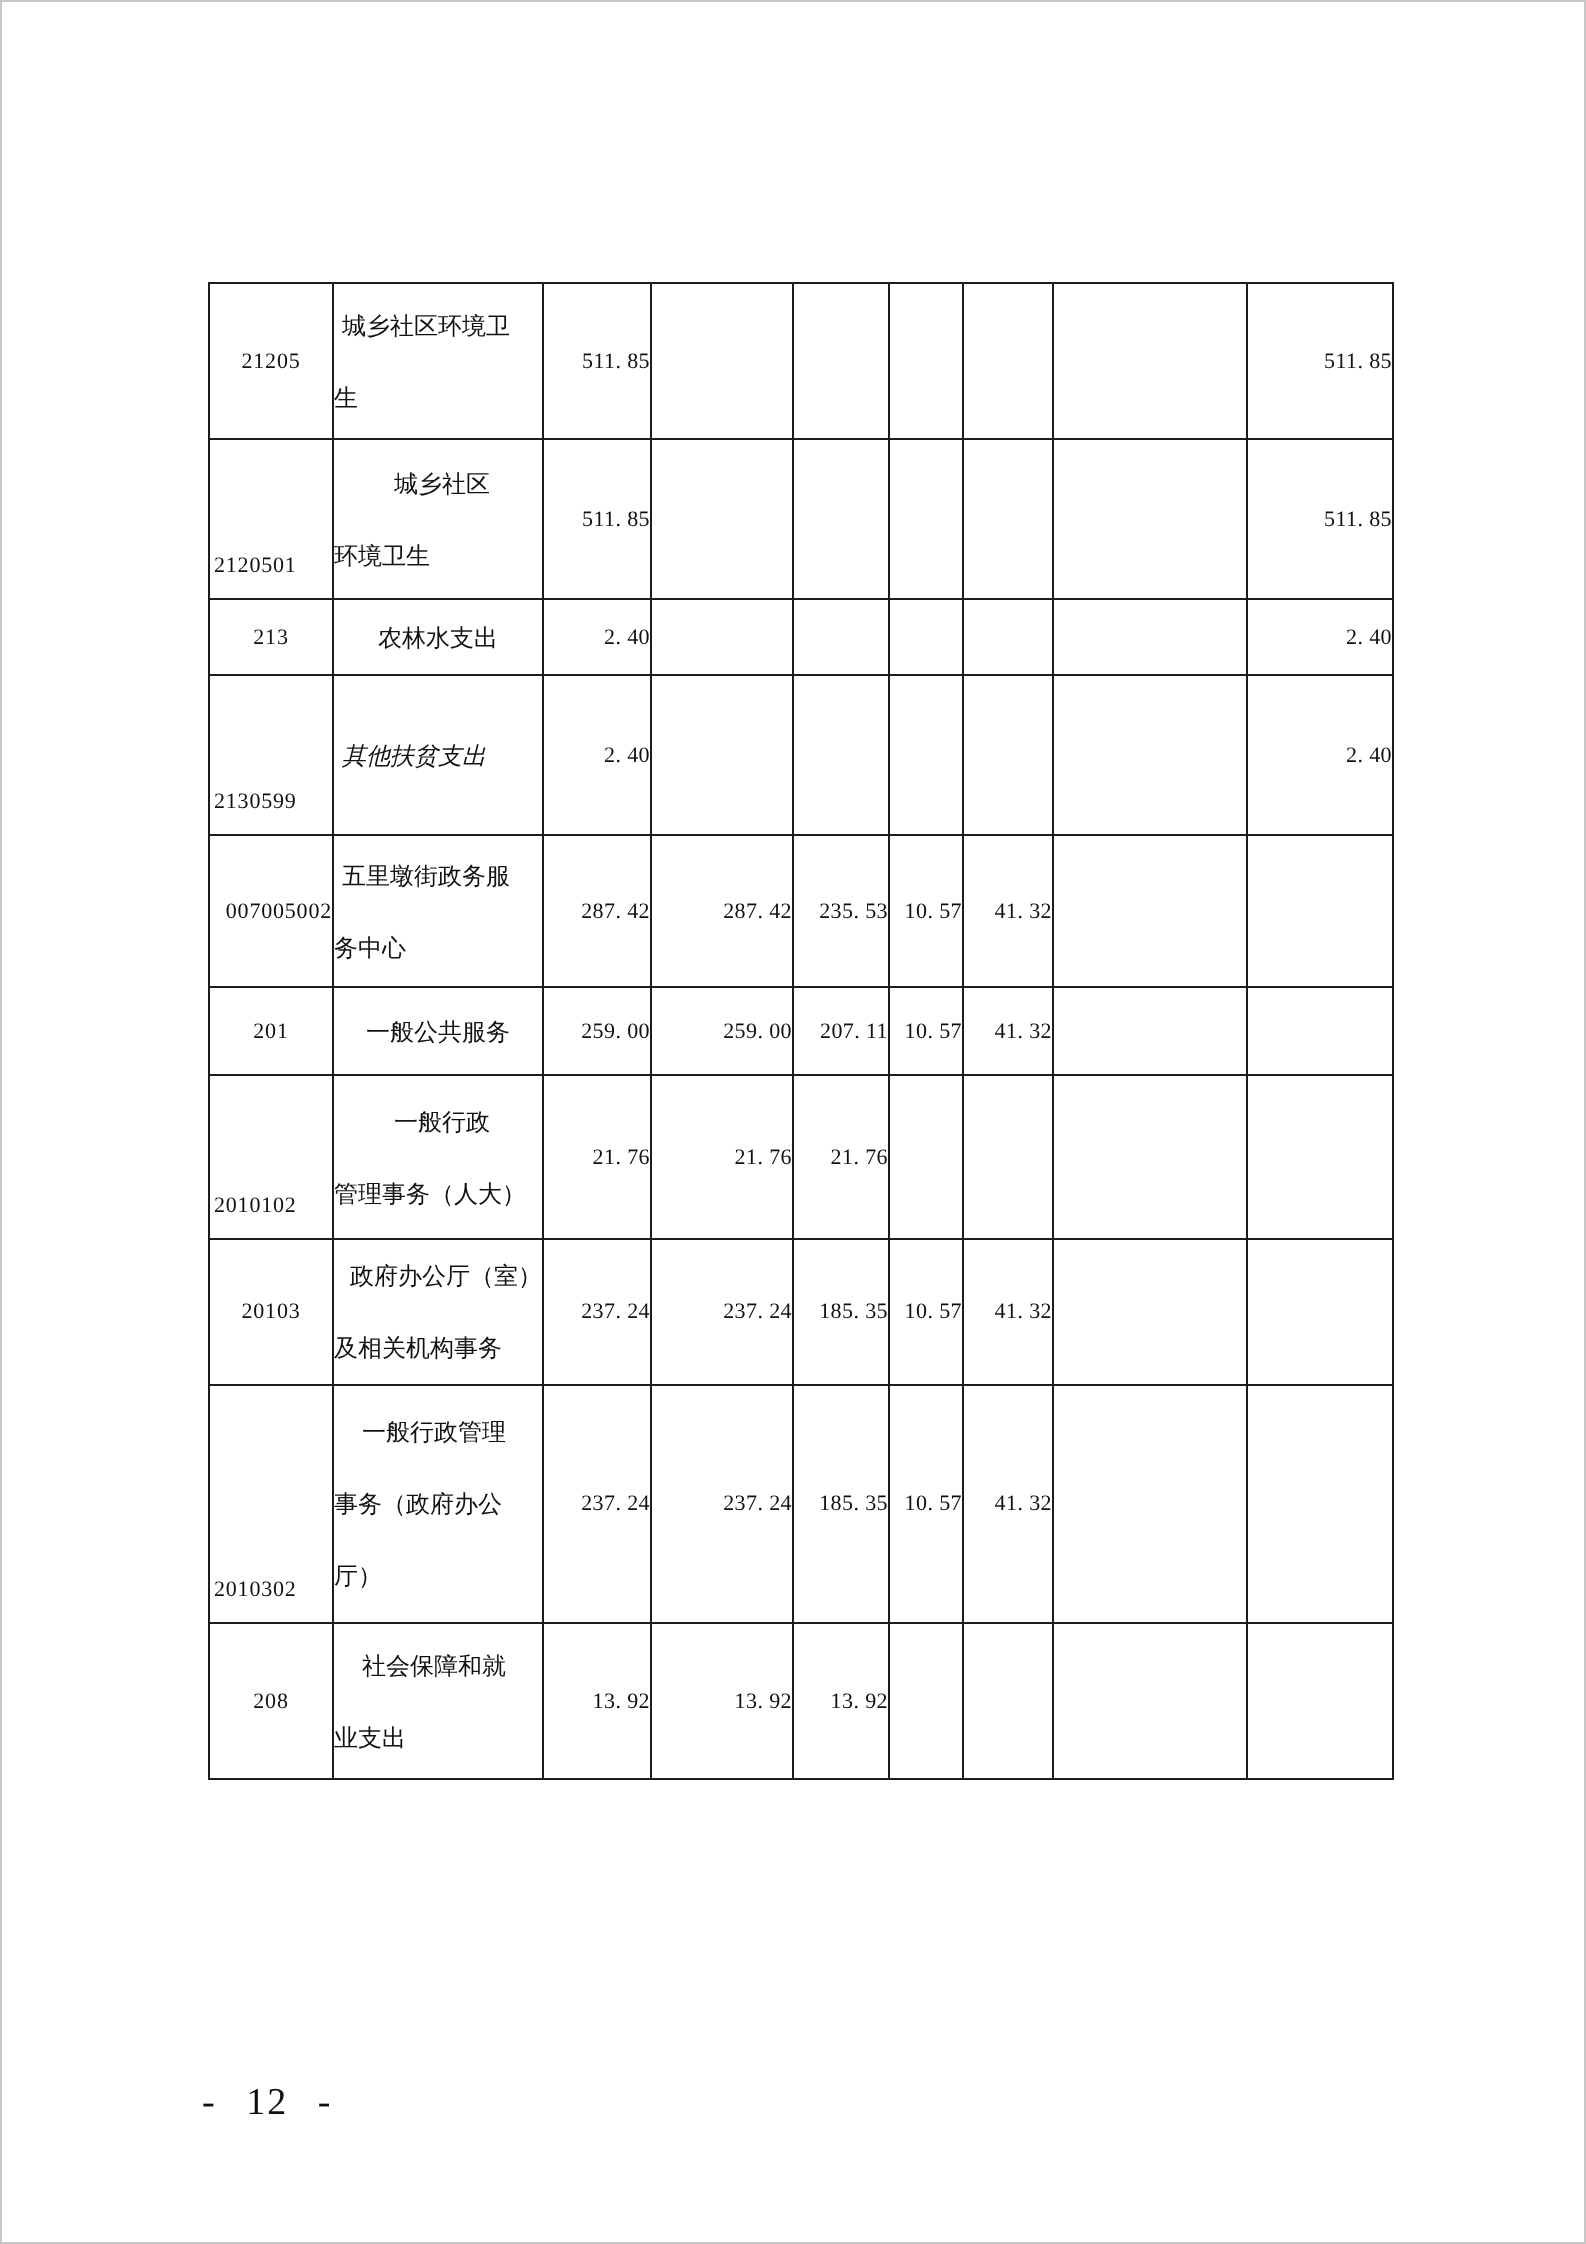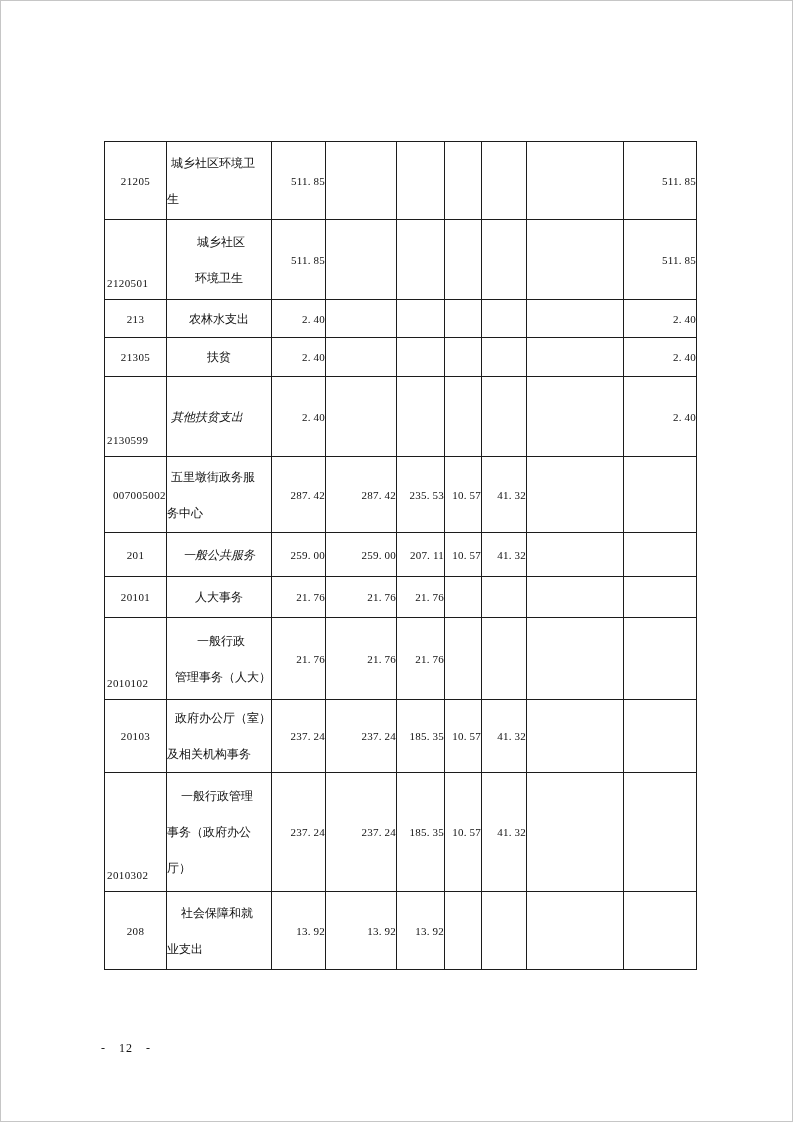--- a/index.html
+++ b/index.html
@@ -31,21 +31,21 @@
   td.code{ text-align:center; vertical-align:middle; letter-spacing:.4px; font-size:11.5px;margin-left:25px;}
   td.code.bottom{ text-align:left; vertical-align:bottom; padding:0 0 10px 2px;}
   td.code.middle-left{ text-align:right; padding-left:2px;}
   td.name{ text-align:left; padding-left:2px; }
   td.name.center{ text-align:center; padding-left:0; }
   td.name .nline{ line-height:36px; white-space:nowrap; font-size:12px; }
   td.num{ text-align:right; padding-right:3px; white-space:nowrap; letter-spacing:.2px;}
   .footer{
     position:absolute;
     left:100px;top:1040px;
-    font-size:12px;
+    font-size:19px;
     letter-spacing:1px;
     word-spacing:9px;
     color:#111;
   }
 </style>
 </head>
 <body>
 
 <div class="page">
 
@@ -73,21 +73,21 @@
           <td class="num"></td>
           <td class="num"></td>
           <td class="num"></td>
           <td class="spacer"></td>
           <td class="num">511. 85</td>
         </tr>
         <tr style="height: 80px;">
           <td class="code bottom">2120501</td>
           <td class="name left">
             <div class="nline" style="text-indent: 30px;">城乡社区</div>
-            <div class="nline" style="text-indent: 0px; text-align: center;">环境卫生</div>
+            <div class="nline" style="text-indent: 0px;">环境卫生</div>
           </td>
           <td class="num">511. 85</td>
           <td class="num"></td>
           <td class="num"></td>
           <td class="num"></td>
           <td class="num"></td>
           <td class="spacer"></td>
           <td class="num">511. 85</td>
         </tr>
         <tr style="height: 38px;">
@@ -96,33 +96,20 @@
             <div class="nline" style="text-indent: 0px;">农林水支出</div>
           </td>
           <td class="num">2. 40</td>
           <td class="num"></td>
           <td class="num"></td>
           <td class="num"></td>
           <td class="num"></td>
           <td class="spacer"></td>
           <td class="num">2. 40</td>
         </tr>
-        <tr style="height: 39px;">
-          <td class="code center">21305</td>
-          <td class="name center">
-            <div class="nline" style="text-indent: 0px;">扶贫</div>
-          </td>
-          <td class="num">2. 40</td>
-          <td class="num"></td>
-          <td class="num"></td>
-          <td class="num"></td>
-          <td class="num"></td>
-          <td class="spacer"></td>
-          <td class="num">2. 40</td>
-        </tr>
         <tr style="height: 80px;">
           <td class="code bottom">2130599</td>
           <td class="name left">
             <div class="nline" style="text-indent: 4px; font-style: italic;">其他扶贫支出</div>
           </td>
           <td class="num">2. 40</td>
           <td class="num"></td>
           <td class="num"></td>
           <td class="num"></td>
           <td class="num"></td>
@@ -139,57 +126,44 @@
           <td class="num">287. 42</td>
           <td class="num">235. 53</td>
           <td class="num">10. 57</td>
           <td class="num">41. 32</td>
           <td class="spacer"></td>
           <td class="num"></td>
         </tr>
         <tr style="height: 44px;">
           <td class="code center">201</td>
           <td class="name center">
-            <div class="nline" style="text-indent: 0px; font-style: italic;">一般公共服务</div>
+            <div class="nline" style="text-indent: 0px;">一般公共服务</div>
           </td>
           <td class="num">259. 00</td>
           <td class="num">259. 00</td>
           <td class="num">207. 11</td>
           <td class="num">10. 57</td>
           <td class="num">41. 32</td>
           <td class="spacer"></td>
           <td class="num"></td>
         </tr>
-        <tr style="height: 41px;">
-          <td class="code center">20101</td>
-          <td class="name center">
-            <div class="nline" style="text-indent: 0px;">人大事务</div>
+        <tr style="height: 82px;">
+          <td class="code bottom">2010102</td>
+          <td class="name left">
+            <div class="nline" style="text-indent: 30px;">一般行政</div>
+            <div class="nline" style="text-indent: 0px;">管理事务（人大）</div>
           </td>
           <td class="num">21. 76</td>
           <td class="num">21. 76</td>
           <td class="num">21. 76</td>
           <td class="num"></td>
           <td class="num"></td>
           <td class="spacer"></td>
           <td class="num"></td>
         </tr>
-        <tr style="height: 82px;">
-          <td class="code bottom">2010102</td>
-          <td class="name left">
-            <div class="nline" style="text-indent: 30px;">一般行政</div>
-            <div class="nline" style="text-indent: 0px; text-align: right;">管理事务（人大）</div>
-          </td>
-          <td class="num">21. 76</td>
-          <td class="num">21. 76</td>
-          <td class="num">21. 76</td>
-          <td class="num"></td>
-          <td class="num"></td>
-          <td class="spacer"></td>
-          <td class="num"></td>
-        </tr>
         <tr style="height: 73px;">
           <td class="code center">20103</td>
           <td class="name left">
             <div class="nline" style="text-indent: 8px;">政府办公厅（室）</div>
             <div class="nline" style="text-indent: 0px;">及相关机构事务</div>
           </td>
           <td class="num">237. 24</td>
           <td class="num">237. 24</td>
           <td class="num">185. 35</td>
           <td class="num">10. 57</td>

